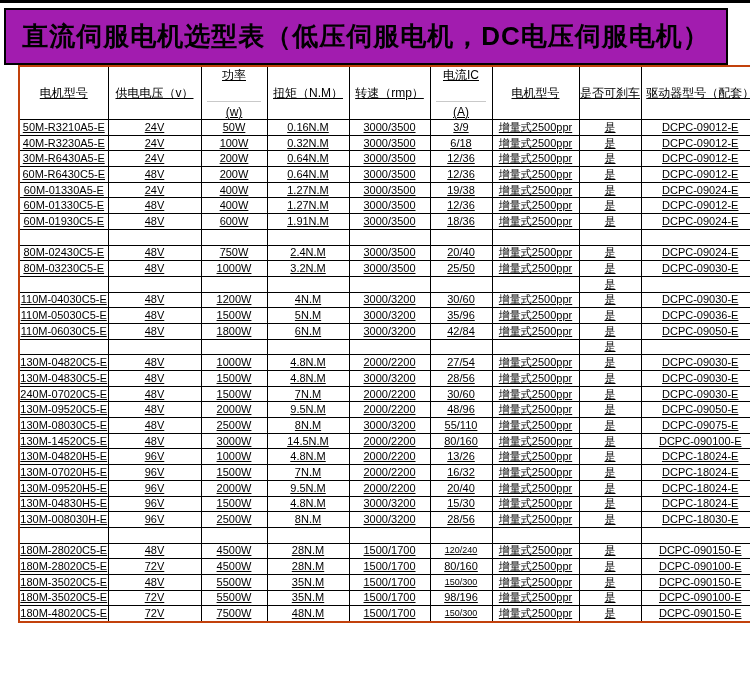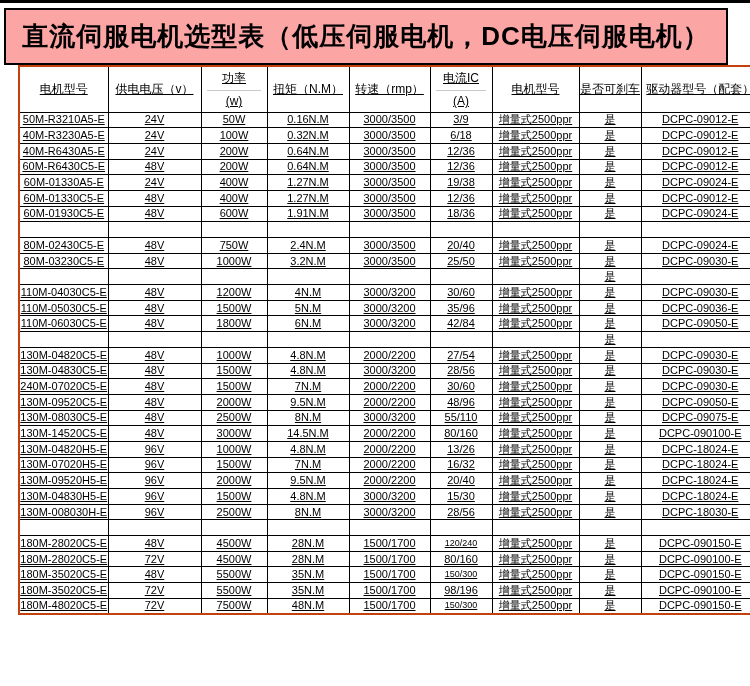--- a/index.html
+++ b/index.html
@@ -16,21 +16,21 @@
   .top-artifact {
     position: absolute; top: 0; left: 0;
     width: 750px; height: 3px; background: #000;
   }
 
   .title-box {
     position: absolute; top: 8px; left: 4px;
     width: 724px; height: 57px;
     border: 2px solid #000;
     display: flex; align-items: center; justify-content: center;
-    background: #fca5a5;
+    background: #a21caf;
   }
   .title-box h1 {
     margin: 0;
     font-size: 26px;
     font-weight: 700;
     letter-spacing: 1px;
     white-space: nowrap;
   }
 
   table.motor-table {
@@ -58,21 +58,21 @@
     height: 15.7px;
     font-size: 11px;
     line-height: 1;
   }
   .motor-table tbody td.small { font-size: 9px; }
 
   .hdr-line1 {
     display: block;
     width: 82%;
     margin: 0 auto;
-    padding-bottom: 3px;
+    padding-bottom: 17px;
     border-bottom: 1px solid #c9c9c9;
   }
   .hdr-line2 {
     display: block;
     padding-top: 3px;
   }
 </style>
 </head>
 <body>
 
@@ -131,21 +131,21 @@
           <td>24V</td>
           <td>100W</td>
           <td>0.32N.M</td>
           <td>3000/3500</td>
           <td>6/18</td>
           <td>增量式2500ppr</td>
           <td>是</td>
           <td>DCPC-09012-E</td>
         </tr>
         <tr>
-          <td>40M-R6430A5-E</td>
+          <td>30M-R6430A5-E</td>
           <td>24V</td>
           <td>200W</td>
           <td>0.64N.M</td>
           <td>3000/3500</td>
           <td>12/36</td>
           <td>增量式2500ppr</td>
           <td>是</td>
           <td>DCPC-09012-E</td>
         </tr>
         <tr>

